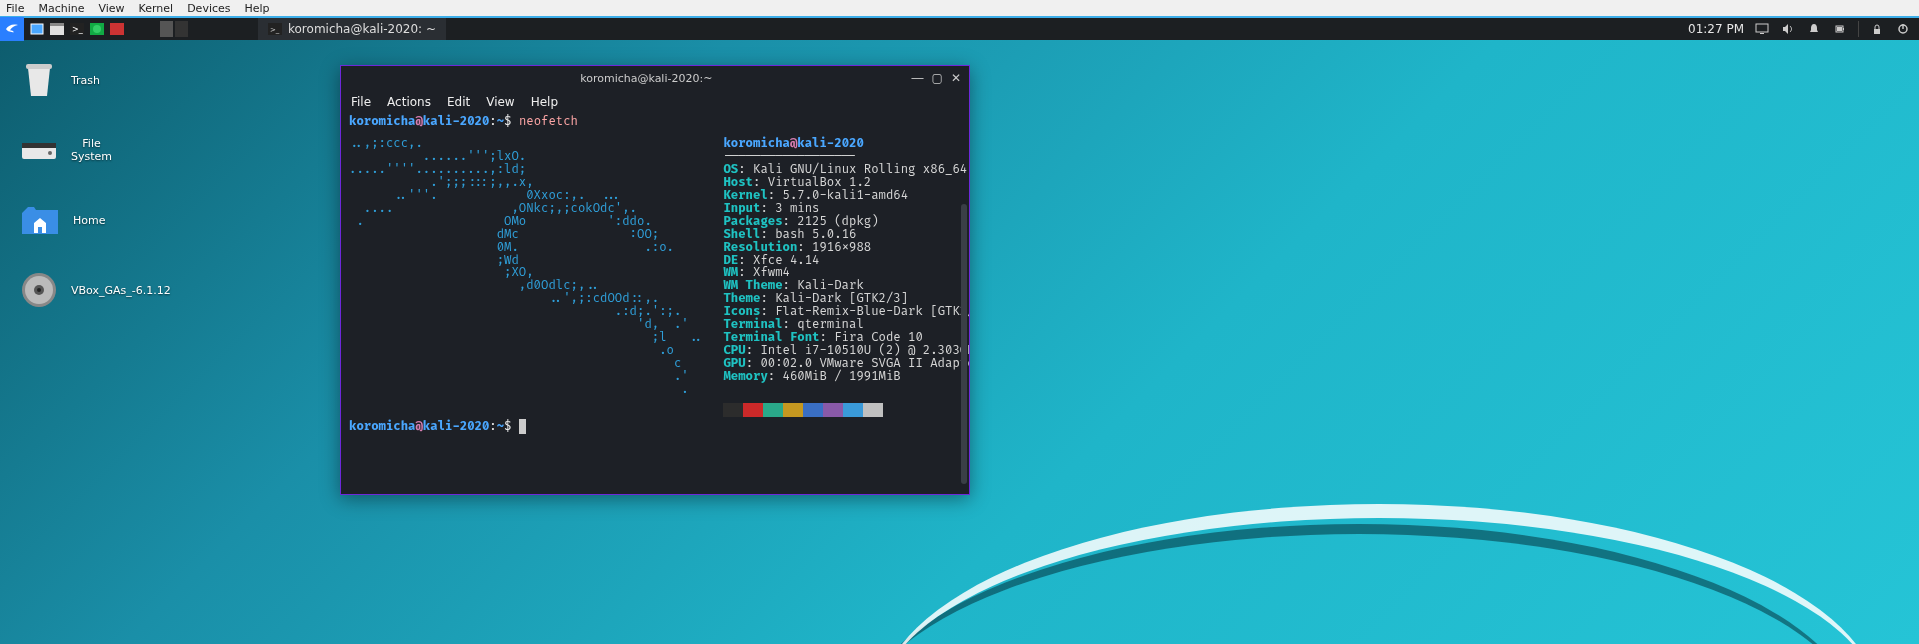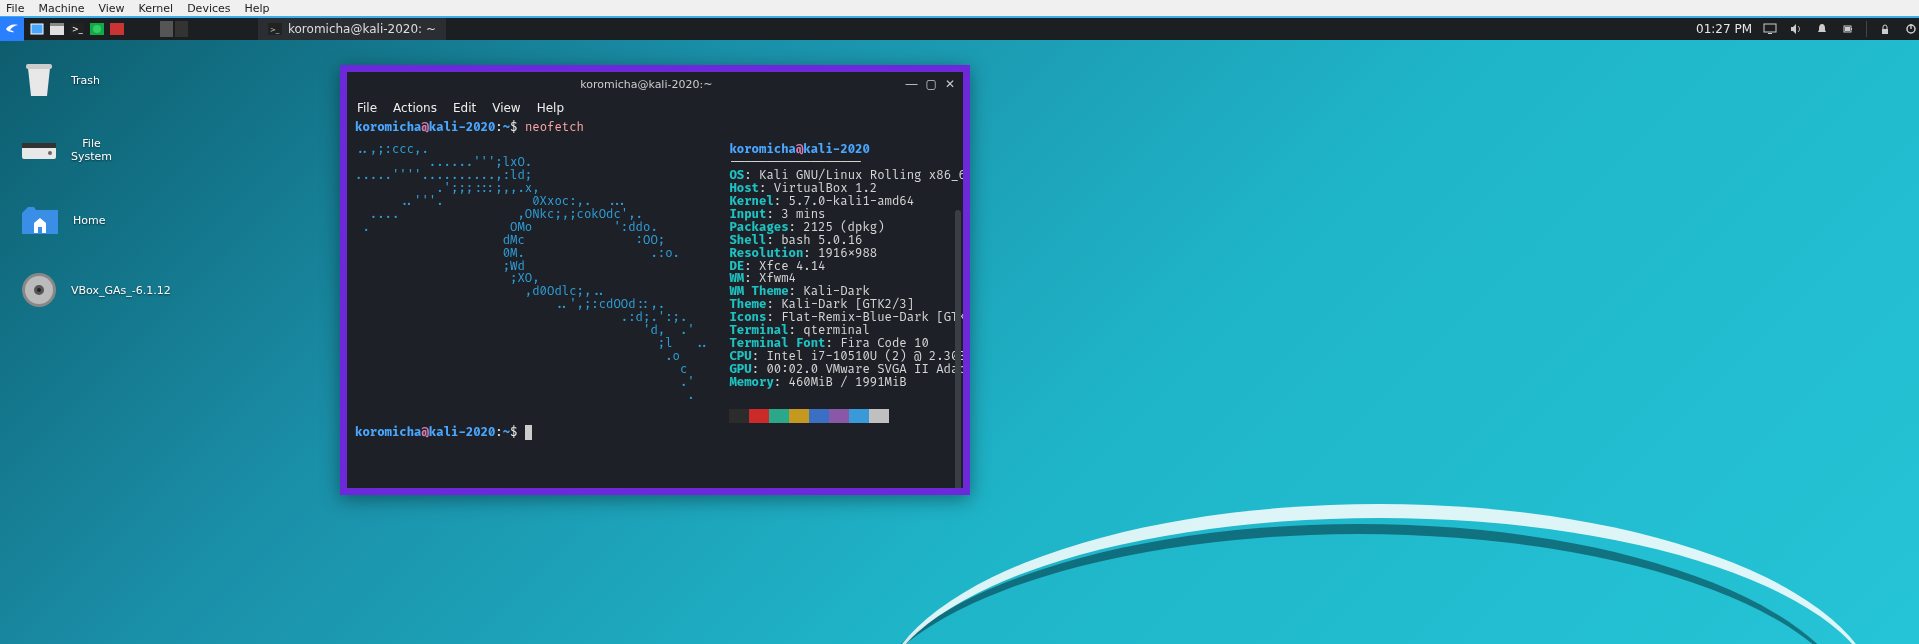--- a/index.html
+++ b/index.html
@@ -51,21 +51,21 @@
   margin-left: 20px;
 }
 .task {
   display: flex; align-items: center; height: 100%;
   padding: 0 10px; gap: 6px;
   color: #ddd; font-size: 12px;
 }
 .task.active { background: #2a2e33; }
 .task .taskicon { width: 14px; height: 14px; display:flex; align-items:center; justify-content:center; }
 .panel-right {
-  margin-left: auto; display: flex; align-items: center; gap: 10px; padding-right: 0;
+  margin-left: auto; display: flex; align-items: center; gap: 10px; padding-right: 8px;
   font-size: 12px;
 }
 .panel-right .picon { display:flex; align-items:center; justify-content:center; width:16px; height:16px; }
 .sep { width:1px; height:16px; background:#444; }
 
 .desktop {
   position: absolute;
   top: 40px; left: 0; right: 0; bottom: 0;
 }
 .desktop-icons {
@@ -77,21 +77,21 @@
   width: 80px; color: #fff; font-size: 11px; text-align: center;
   text-shadow: 0 1px 2px rgba(0,0,0,0.6);
 }
 .dicon .dvis { width: 40px; height: 40px; display:flex; align-items:center; justify-content:center; }
 
 .terminal-window {
   position: absolute;
   left: 340px; top: 25px;
   width: 630px; height: 430px;
   background: #1d2026;
-  border: 7px solid #6d28d9;
+  border: 1px solid #6d28d9;
   box-shadow: 0 4px 18px rgba(0,0,0,0.4);
   display: flex; flex-direction: column;
   font-size: 12px;
 }
 .titlebar {
   height: 24px; background: #1d2026;
   display: flex; align-items: center; color: #ccc;
   font-size: 11px;
 }
 .titlebar .title { flex:1; text-align:center; }

